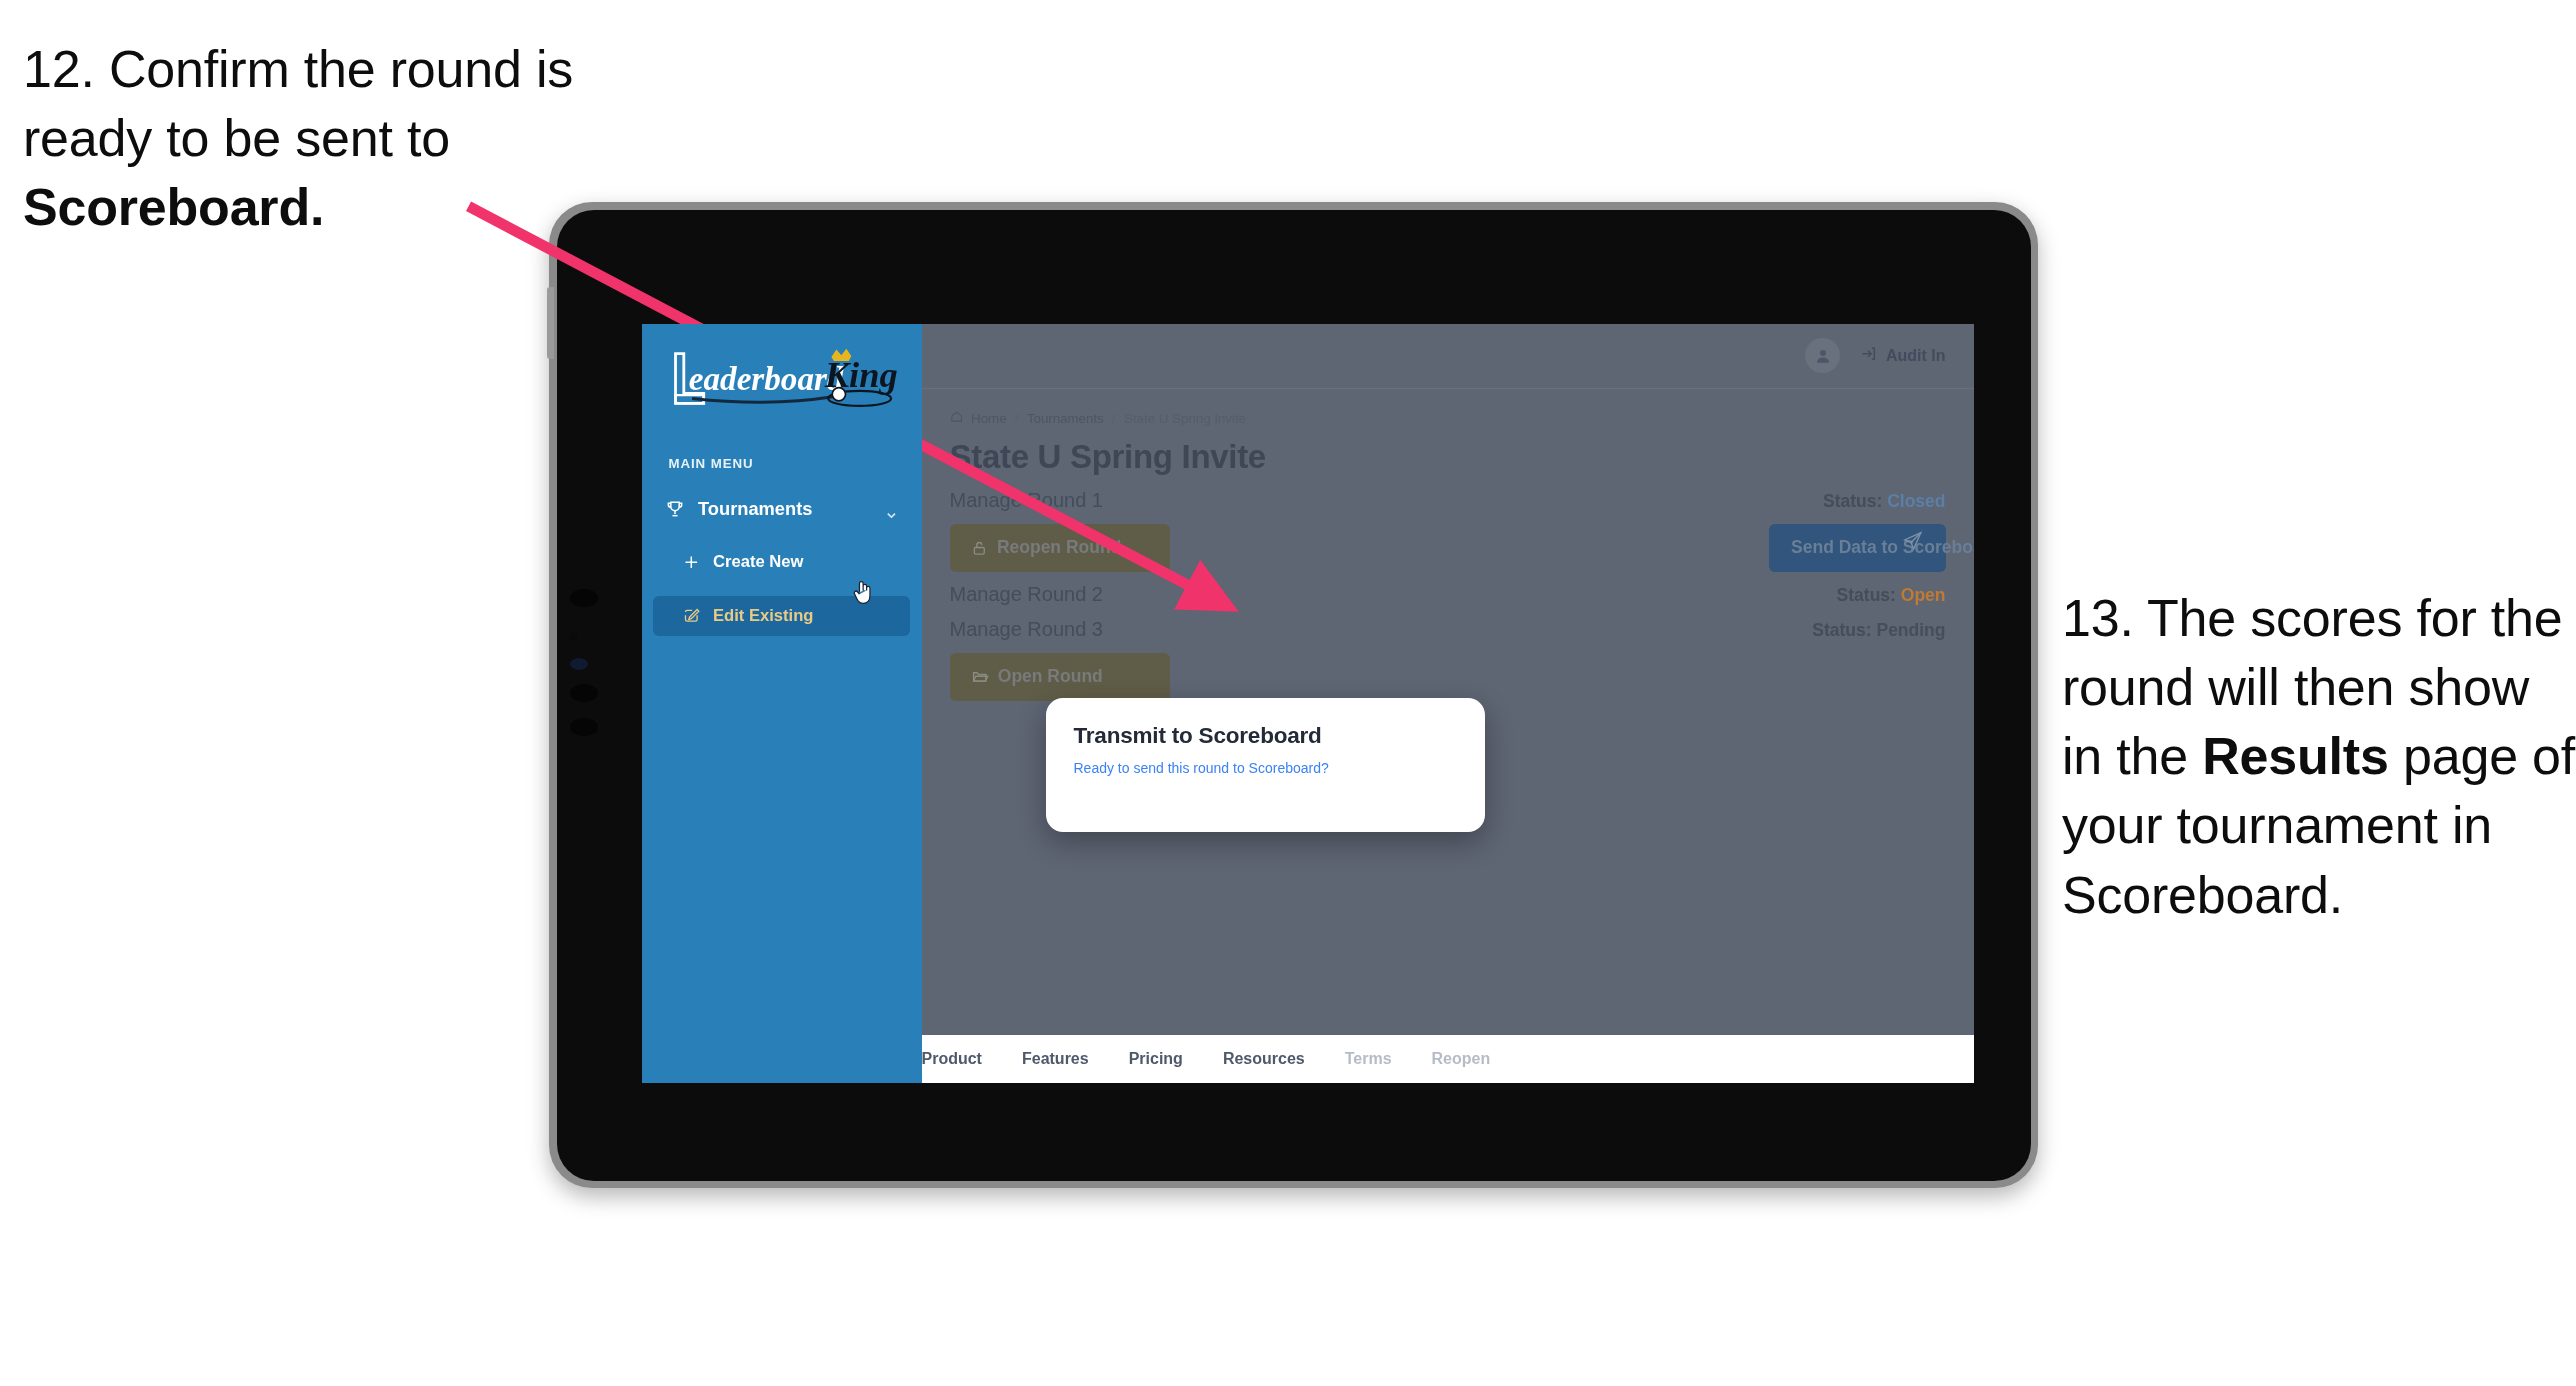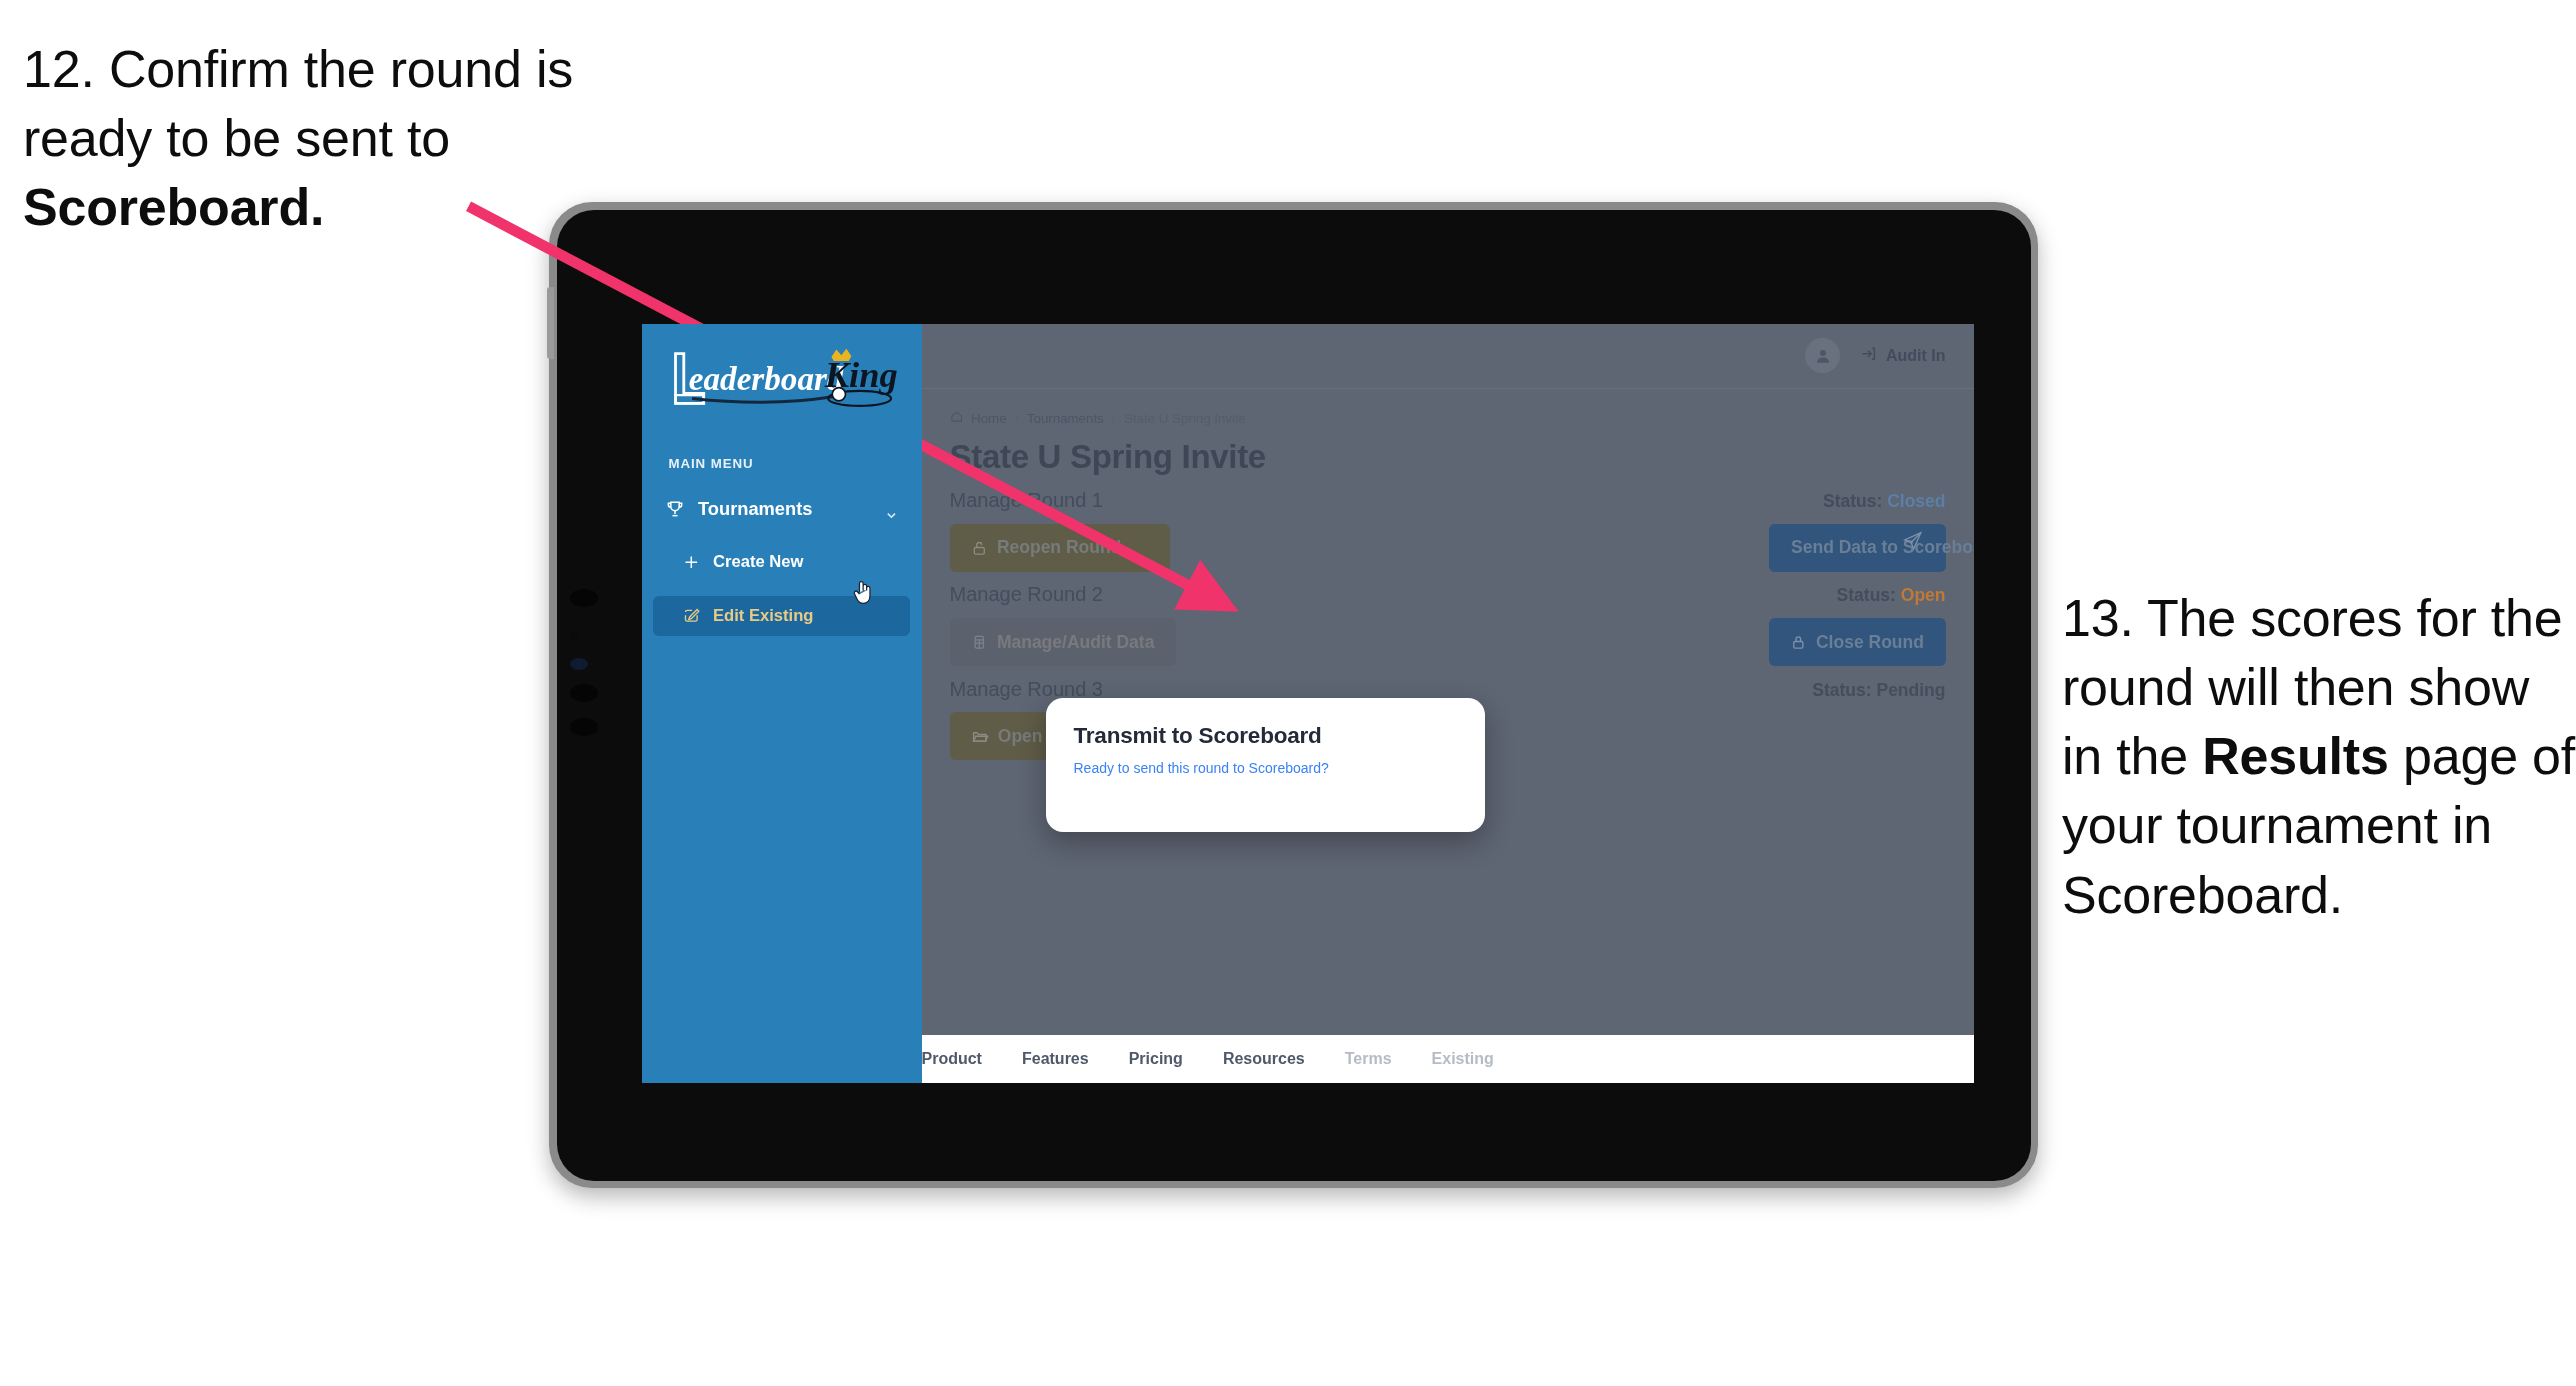--- a/index.html
+++ b/index.html
@@ -344,40 +344,20 @@
             </div>
 
             <div class="round-block">
               <div class="round-head">
                 <span class="round-title">Manage Round 2</span>
                 <span class="round-status open">
                   <span>Status:</span>
                   <span class="val">Open</span>
                 </span>
               </div>
-              <div class="round-row">
-                <div class="btn btn-muted" style="background:#5b626e">
-                  <span class="btn-icon">
-                    <svg width="16.6" height="16.6" viewBox="0 0 20 20" fill="none" stroke="#7b8390" stroke-width="1.5">
-                      <rect x="5" y="3" width="10" height="14" rx="1.5"></rect>
-                        <path d="M5 7h10M5 11h10M10 7v10"></path>
-                    </svg>
-                  </span>
-                  <span>Manage/Audit Data</span>
-                </div>
-                <div class="btn btn-primary">
-                  <span class="btn-icon">
-                    <svg width="16.6" height="16.6" viewBox="0 0 20 20" fill="none" stroke="#7e92a9" stroke-width="1.6">
-                      <rect x="4.5" y="9" width="11" height="8" rx="1.6"></rect>
-                        <path d="M7.2 9V6.2a2.8 2.8 0 0 1 5.6 0V9"></path>
-                    </svg>
-                  </span>
-                  <span>Close Round</span>
-                </div>
-              </div>
             </div>
 
             <div class="round-block">
               <div class="round-head">
                 <span class="round-title">Manage Round 3</span>
                 <span class="round-status pending">
                   <span>Status:</span>
                   <span class="val">Pending</span>
                 </span>
               </div>
@@ -395,21 +375,21 @@
             </div>
 
           </div>
 
           <div id="footer">
             <span class="foot-link">Product</span>
             <span class="foot-link">Features</span>
             <span class="foot-link">Pricing</span>
             <span class="foot-link">Resources</span>
             <span class="foot-link dim">Terms</span>
-            <span class="foot-link dim">Existing</span>
+            <span class="foot-link dim">Reopen</span>
           </div>
         </div>
 
         <div id="modal">
           <div id="modal-title">Transmit to Scoreboard</div>
           <div id="modal-text">Ready to send this round to Scoreboard?</div>
         </div>
 
       </div>
     </div>

